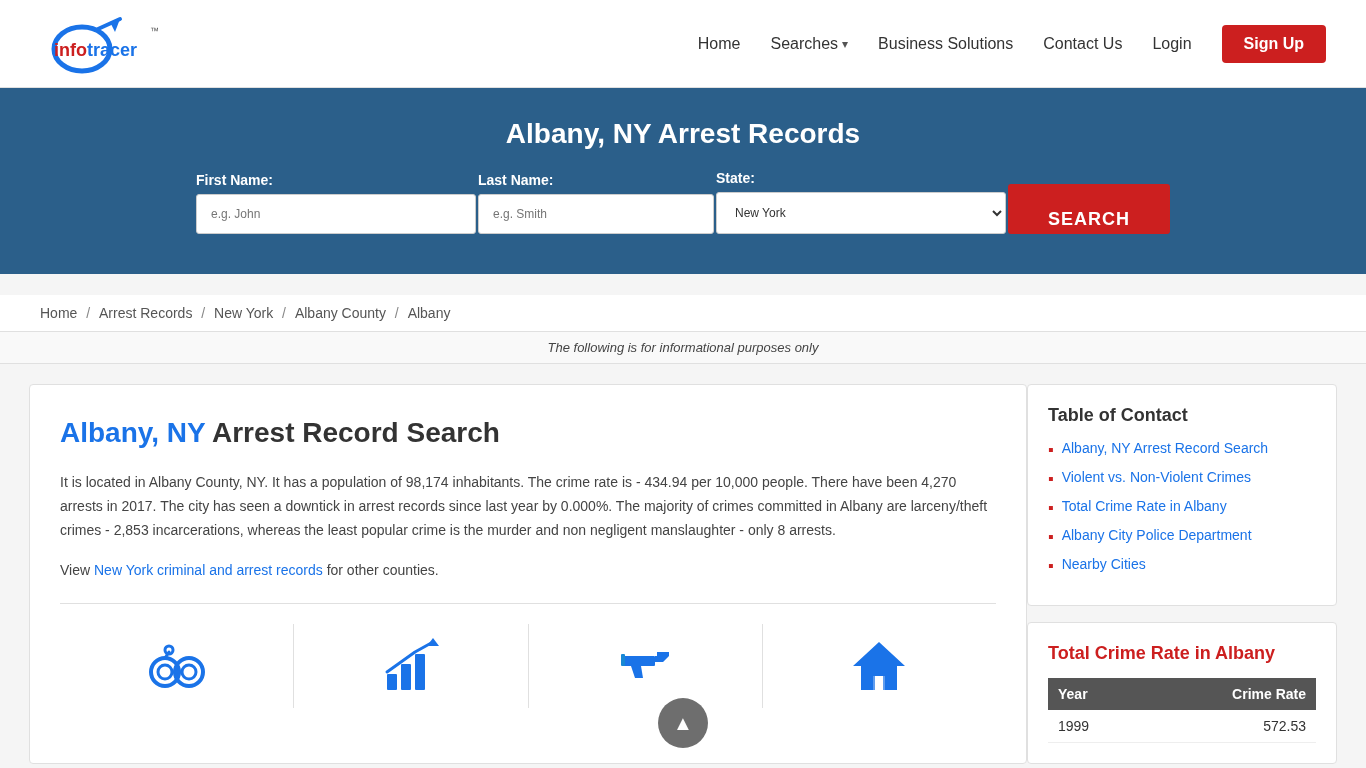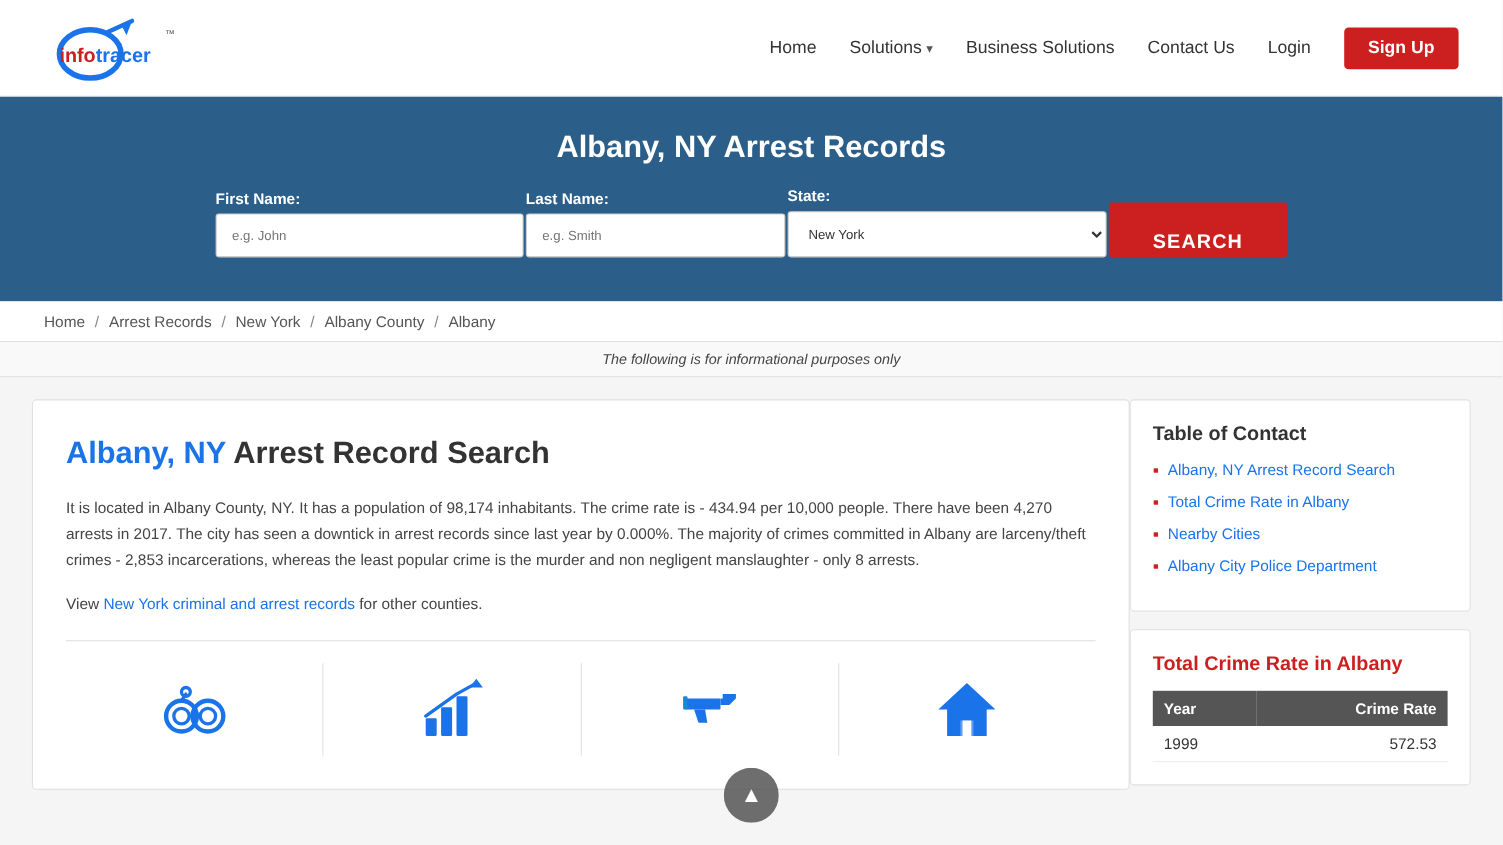--- a/index.html
+++ b/index.html
@@ -114,20 +114,21 @@
       height: 47px;
     }
 
     
     .breadcrumb {
       background: #fff;
       padding: 10px 40px;
       font-size: 14px;
       color: #555;
       border-bottom: 1px solid #e0e0e0;
+      margin-top: 21px;
     }
     .breadcrumb a {
       color: #555;
       text-decoration: none;
     }
     .breadcrumb span { margin: 0 5px; color: #888; }
 
     
     .info-bar {
       background: #f9f9f9;
@@ -297,21 +298,21 @@
       <polygon points="80,5 70,8 75,18" fill="#1a73e8"></polygon>
 
       <text x="14" y="42" font-family="Arial" font-size="18" font-weight="bold" fill="#cc1f1f">info</text>
       <text x="47" y="42" font-family="Arial" font-size="18" font-weight="bold" fill="#1a73e8">tracer</text>
       <text x="110" y="20" font-family="Arial" font-size="9" fill="#555">™</text>
     </svg>
   </div>
   <nav class="nav">
     <a class="nav-link" href="#">Home</a>
     <div class="nav-searches nav-link">
-      <span>Solutions</span>
+      <span>Searches</span>
       <span class="chevron-down">▾</span>
     </div>
     <a class="nav-link" href="#">Business Solutions</a>
     <a class="nav-link" href="#">Contact Us</a>
     <button class="btn-login">Login</button>
     <button class="btn-signup">Sign Up</button>
   </nav>
 </header>
 
 <section class="hero">
@@ -395,27 +396,30 @@
 
   <div class="content-right">
 
     <div class="toc-card">
       <h3 class="toc-title">Table of Contact</h3>
       <ul class="toc-list" id="toc-list">
       <li>
             <a href="#">Albany, NY Arrest Record Search</a>
           </li>
           <li>
+            <a href="#">Violent vs. Non-Violent Crimes</a>
+          </li>
+          <li>
             <a href="#">Total Crime Rate in Albany</a>
           </li>
           <li>
-            <a href="#">Nearby Cities</a>
+            <a href="#">Albany City Police Department</a>
           </li>
           <li>
-            <a href="#">Albany City Police Department</a>
+            <a href="#">Nearby Cities</a>
           </li>
         </ul>
     </div>
 
     <div class="crime-card">
       <h3 class="crime-title">Total Crime Rate in Albany</h3>
       <table class="crime-table">
         <thead>
           <tr>
             <th id="year-header">Year</th>

